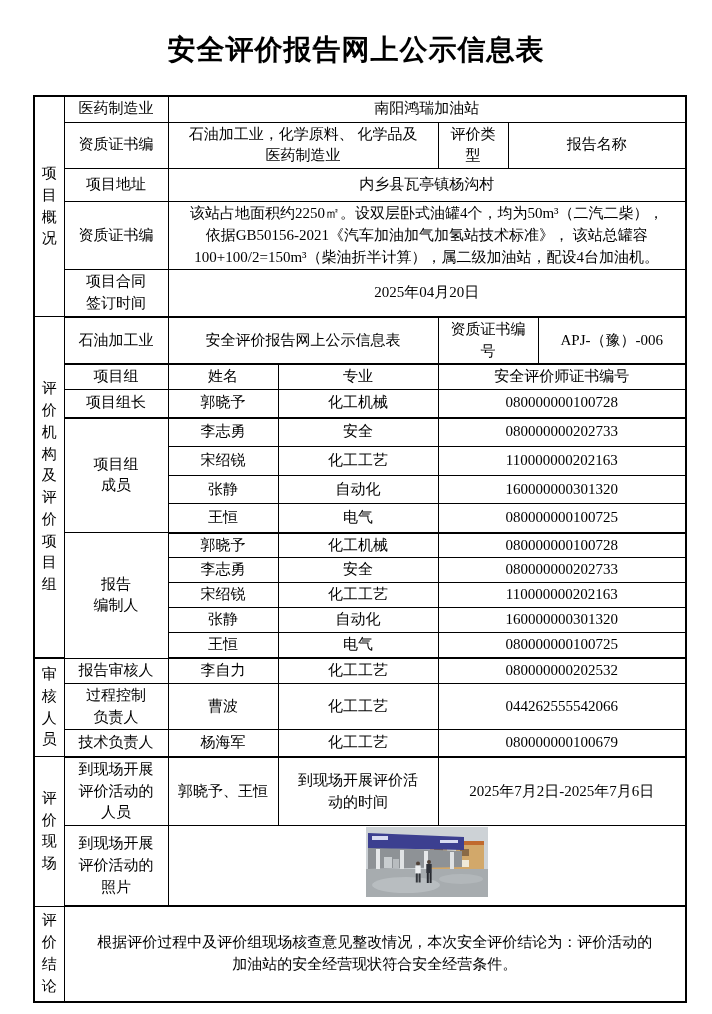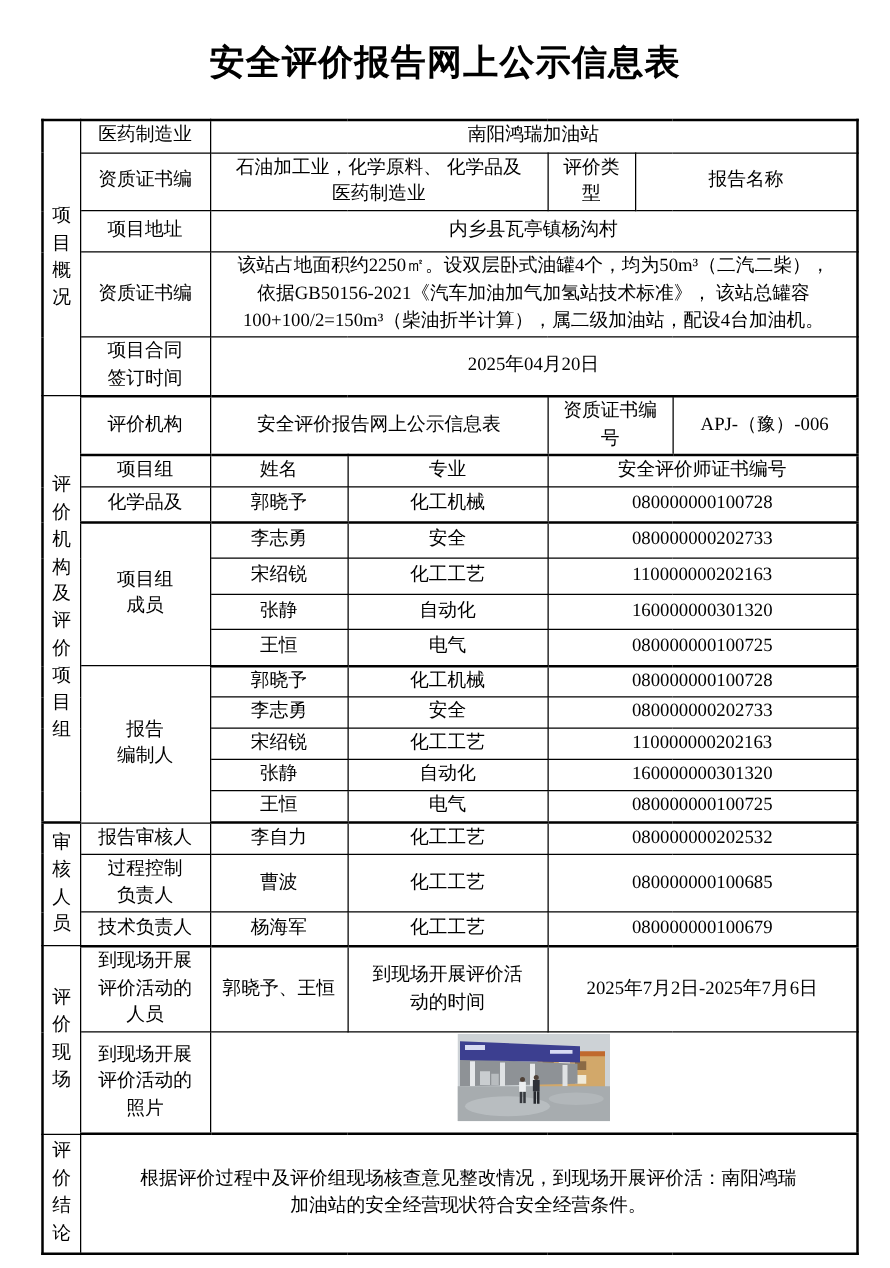--- a/index.html
+++ b/index.html
@@ -76,34 +76,34 @@
       <td class="vcell" rowspan="12">评
 价
 机
 构
 及
 评
 价
 项
 目
 组</td>
-      <td>评价机构</td>
+      <td>石油加工业</td>
       <td colspan="2">安全评价报告网上公示信息表</td>
       <td class="pre" colspan="2">资质证书编
 号</td>
       <td>APJ-（豫）-006</td>
     </tr>
     <tr style="height:24px">
       <td>项目组</td>
       <td>姓名</td>
       <td>专业</td>
       <td colspan="3">安全评价师证书编号</td>
     </tr>
     <tr style="height:28px" class="sep">
-      <td>化学品及</td>
+      <td>项目组长</td>
       <td>郭晓予</td>
       <td>化工机械</td>
       <td colspan="3">080000000100728</td>
     </tr>
     <tr style="height:29px">
       <td class="pre" rowspan="4">项目组
 成员</td>
       <td>李志勇</td>
       <td>安全</td>
       <td colspan="3">080000000202733</td>
@@ -159,21 +159,21 @@
       <td>报告审核人</td>
       <td>李自力</td>
       <td>化工工艺</td>
       <td colspan="3">080000000202532</td>
     </tr>
     <tr style="height:44px">
       <td class="pre">过程控制
 负责人</td>
       <td>曹波</td>
       <td>化工工艺</td>
-      <td colspan="3">080000000100685</td>
+      <td colspan="3">044262555542066</td>
     </tr>
     <tr style="height:27px" class="sep">
       <td>技术负责人</td>
       <td>杨海军</td>
       <td>化工工艺</td>
       <td colspan="3">080000000100679</td>
     </tr>
 
     <tr style="height:69px">
       <td class="vcell" rowspan="2">评
@@ -237,18 +237,18 @@
           </svg>
         </span>
       </td>
     </tr>
 
     <tr style="height:96px">
       <td class="vcell">评
 价
 结
 论</td>
-      <td class="conclusion" colspan="6">根据评价过程中及评价组现场核查意见整改情况，到现场开展评价活：南阳鸿瑞
+      <td class="conclusion" colspan="6">根据评价过程中及评价组现场核查意见整改情况，本次安全评价结论为：评价活动的
 加油站的安全经营现状符合安全经营条件。</td>
     </tr>
   </tbody>
     </table>
 </div>
 
 </body></html>

